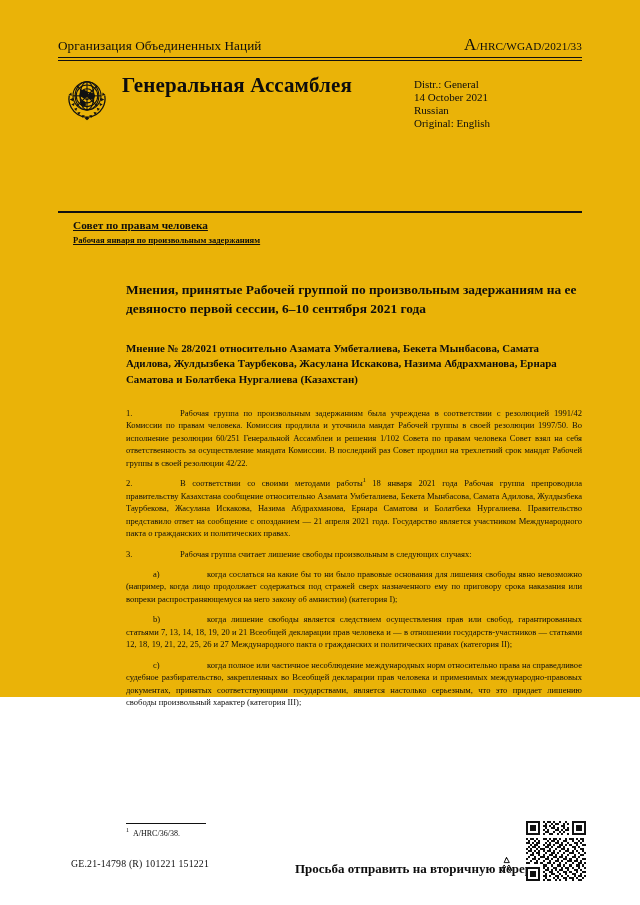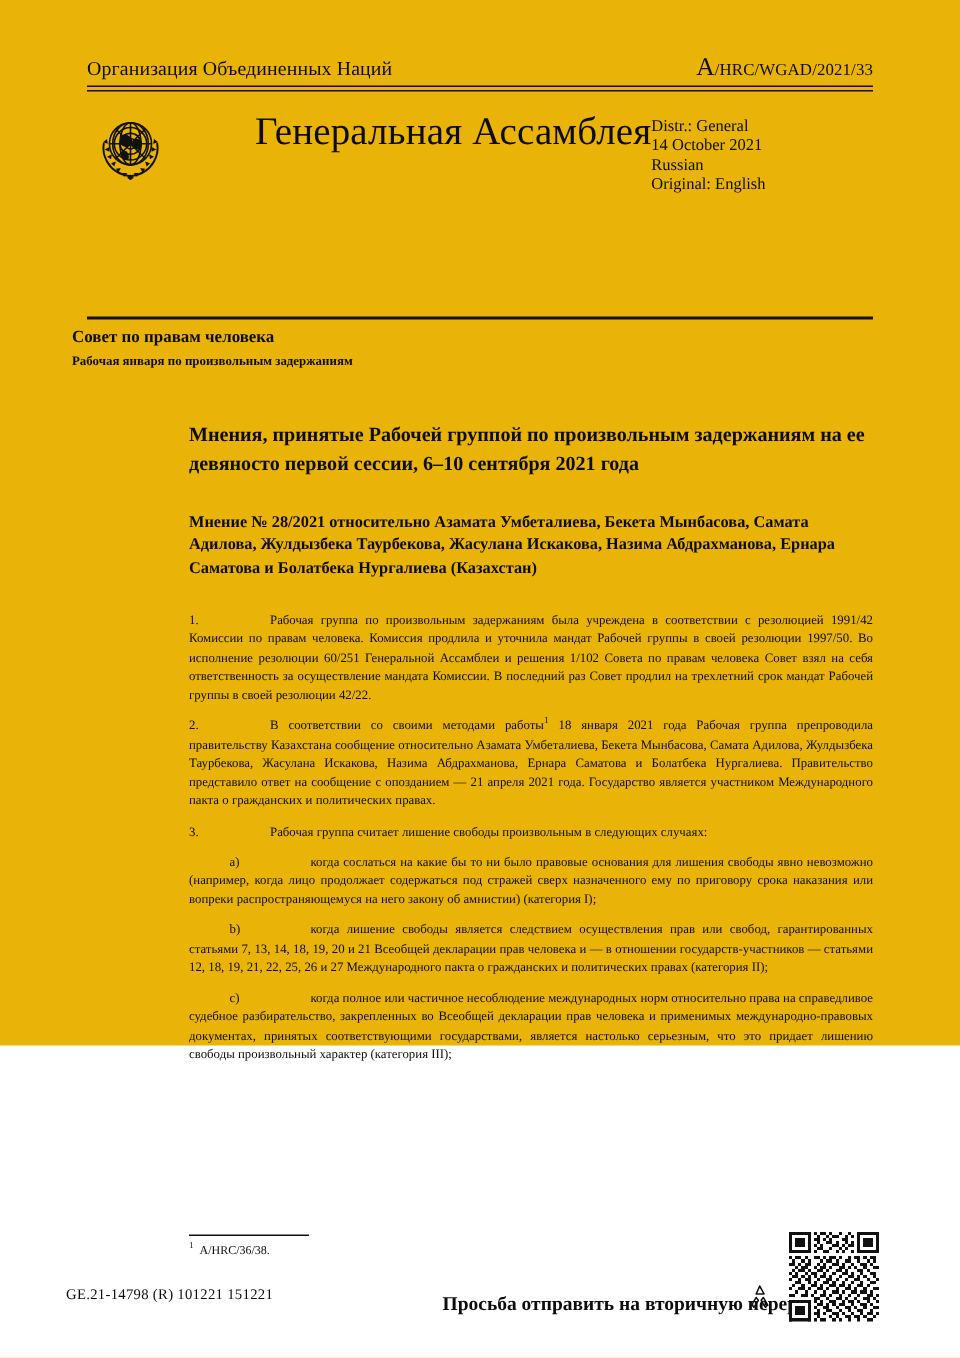--- a/index.html
+++ b/index.html
@@ -69,27 +69,26 @@
   }
   .emblem {
     width: 54px;
     height: 54px;
     flex: 0 0 54px;
     margin-left: 2px;
     margin-top: 3px;
   }
   .ga-title {
     flex: 1 1 auto;
-    font-size: 26px;
-    font-weight: normal;
+    font-size: 21px;
+    font-weight: bold;
     letter-spacing: .1px;
     padding-left: 8px;
     padding-top: 5px;
     white-space: nowrap;
-    margin-left: 48px;
   }
   .distr-block {
     flex: 0 0 auto;
     width: 168px;
     font-size: 11px;
     line-height: 13.2px;
     padding-top: 10px;
   }
   .distr-block div { white-space: nowrap; }
 
@@ -98,23 +97,24 @@
     position: absolute;
     left: 58px;
     top: 211px;
     width: 524px;
     height: 0;
     border-top: 2.1px solid #111;
   }
 
   .organ-block {
     position: absolute;
-    left: 48px;
+    left: 73px;
     top: 218px;
     width: 524px;
+    text-decoration: underline;
   }
   .organ-main {
     font-size: 11.3px;
     font-weight: bold;
     line-height: 15px;
   }
   .organ-sub {
     font-size: 8.6px;
     font-weight: bold;
     line-height: 13px;
@@ -196,21 +196,21 @@
   }
   .footnote sup {
     font-size: 6px;
     vertical-align: super;
     line-height: 0;
     padding-right: 4px;
   }
 
   .jobnum {
     position: absolute;
-    left: 44px;
+    left: 71px;
     top: 858px;
     font-size: 9.8px;
     letter-spacing: .2px;
     white-space: nowrap;
   }
 
   .recycle-note {
     position: absolute;
     left: 295px;
     top: 861px;

